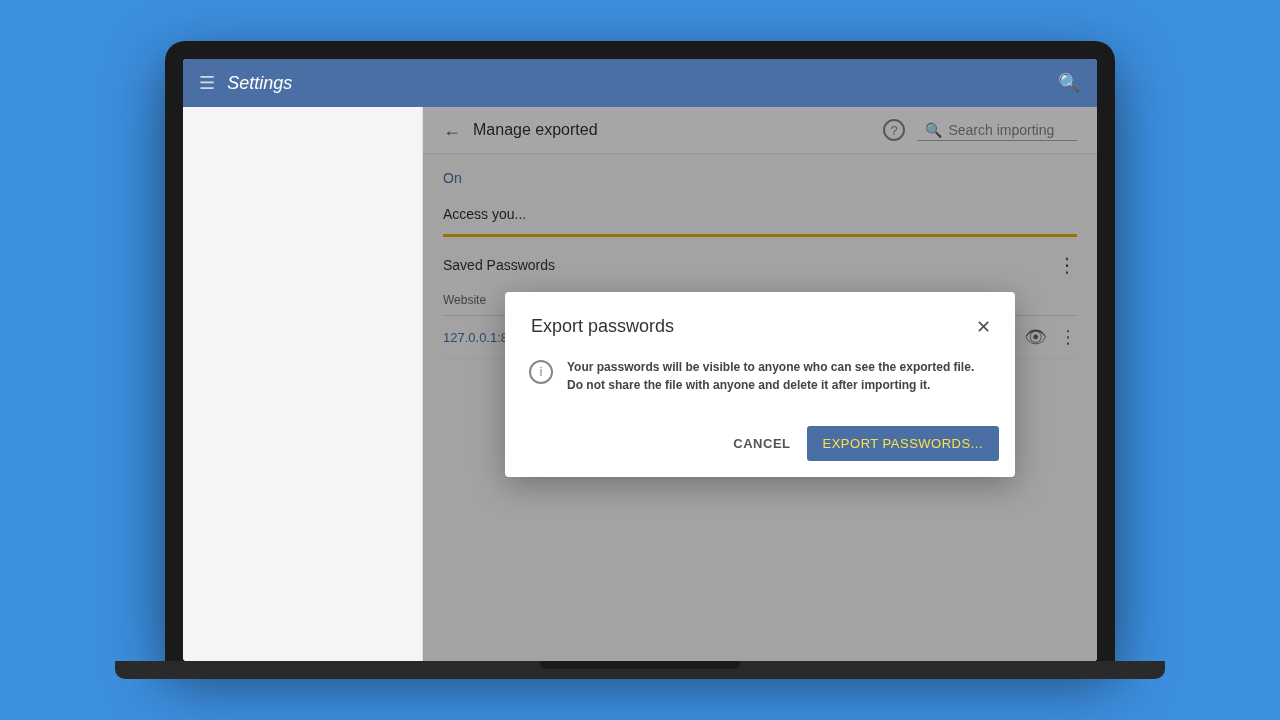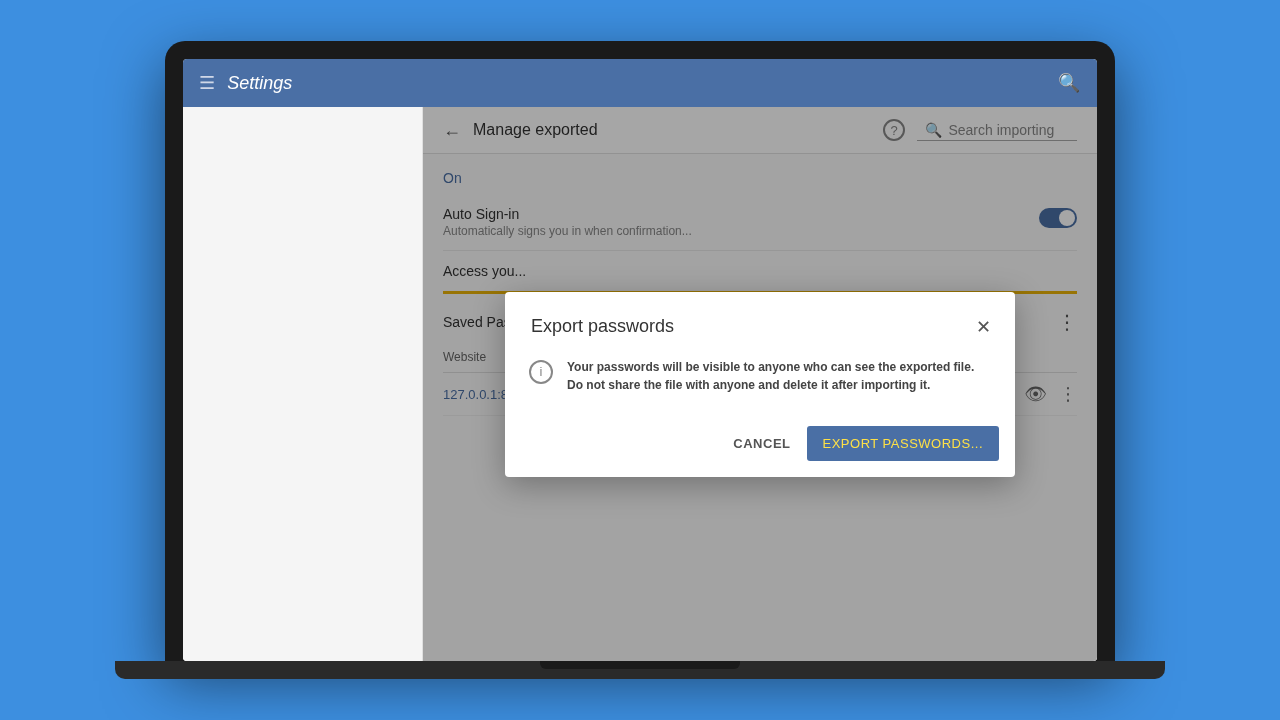--- a/index.html
+++ b/index.html
@@ -406,27 +406,20 @@
             </div>
             <div class="search-passwords-input">
               <span>🔍</span>
               <span class="search-passwords-text">Search importing</span>
             </div>
           </div>
 
           <div class="passwords-content">
             <div class="on-label">On</div>
 
-            <div class="setting-row">
-              <div class="setting-text">
-                <div class="setting-title">Auto Sign-in</div>
-                <div class="setting-desc">Automatically signs you in when confirmation...</div>
-              </div>
-              <div class="toggle"></div>
-            </div>
 
             <div class="access-row">
               <div class="access-title">Access you...</div>
             </div>
 
             <div class="saved-passwords-section">
               <div class="saved-passwords-header">
                 <span class="saved-passwords-title">Saved Passwords</span>
                 <span class="more-vert">⋮</span>
               </div>

